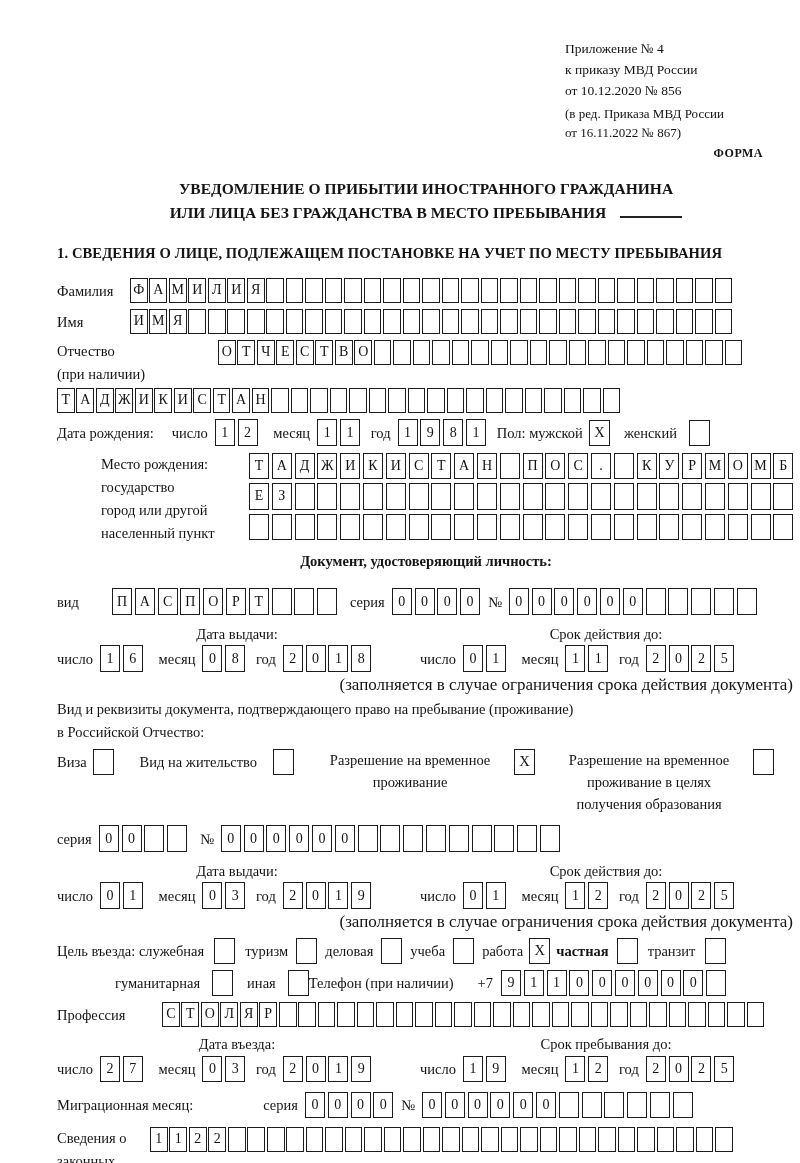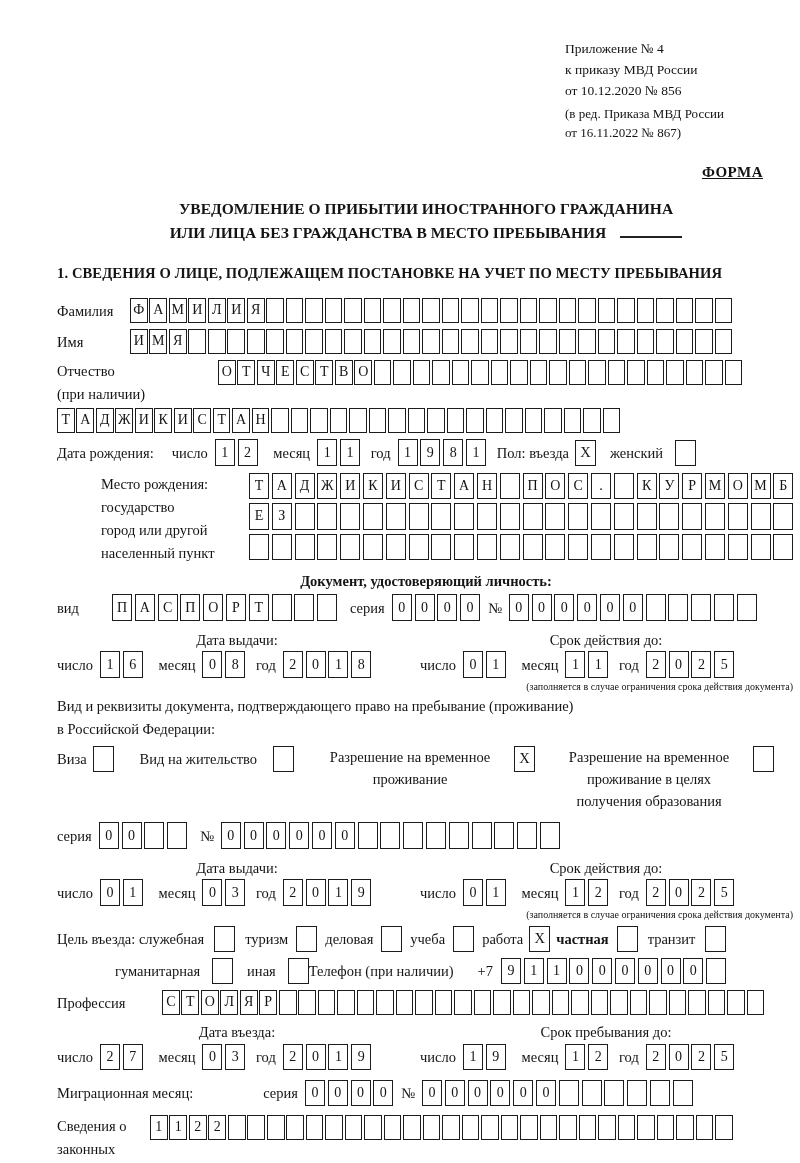--- a/index.html
+++ b/index.html
@@ -5,21 +5,21 @@
   html,body{margin:0;padding:0;background:#fff;}
   .page{
     position:relative;width:800px;height:1163px;box-sizing:border-box;
     background:#fff;color:#141414;
     font-family:"Liberation Serif","DejaVu Serif",serif;
     font-size:14.5px;overflow:hidden;
     padding:38px 5px 0 57px;
   }
   .annex{margin-left:508px;font-size:13.5px;line-height:21px;white-space:pre-line;}
   .annex-ed{margin-left:508px;font-size:13px;line-height:19px;white-space:pre-line;margin-top:3px;}
-  .forma{font-weight:bold;font-size:15px;text-align:right;padding-right:32px;margin-top:22px;letter-spacing:.5px;text-decoration:underline;}
+  .forma{font-weight:bold;font-size:12px;text-align:right;padding-right:32px;margin-top:4px;letter-spacing:.5px;}
   .title{font-weight:bold;font-size:15.5px;text-align:center;margin-top:16px;line-height:24px;}
   .title-l2{font-weight:bold;font-size:15.5px;text-align:center;line-height:24px;}
   .t-underline{display:inline-block;width:62px;border-bottom:2px solid #222;vertical-align:baseline;margin-left:14px;}
   .sect{font-weight:bold;font-size:14.6px;margin-top:20px;letter-spacing:.1px;}
   .row{display:flex;align-items:flex-start;margin-top:5px;}
   .lbl{line-height:26px;flex:none;}
   .lbl-ml{white-space:pre-line;line-height:23px;}
   .cells{display:flex;flex-wrap:nowrap;flex:none;}
   .cell{
     display:inline-flex;align-items:center;justify-content:center;
@@ -34,21 +34,21 @@
     font-size:14.5px;
   }
   .dg{display:flex;align-items:center;}
   .dg .lbl{line-height:28px;}
   .dg .cells{margin:0 0 0 7px;}
   .dg .mlbl{margin-left:13px;}
   .dt-titles{display:flex;margin-top:10px;}
   .dt-titles .t1{width:360px;text-align:center;}
   .dt-titles .t2{flex:1;text-align:center;}
   .dt-row{display:flex;justify-content:space-between;margin-top:2px;}
-  .foot-r{font-size:10px;text-align:right;margin-top:2px;padding-right:2px;}
+  .foot-r{font-size:17px;text-align:right;margin-top:2px;padding-right:2px;}
   .center-bold{font-weight:bold;text-align:center;margin-top:8px;font-size:14.5px;}
   .permit-lbl{text-align:center;line-height:22px;white-space:pre-line;}
 </style>
 </head>
 <body>
 
 <div class="page">
 
   <div class="annex">Приложение № 4
 к приказу МВД России
@@ -216,21 +216,21 @@
         <span class="cell">1</span>
         <span class="cell">1</span>
       </span>
     <span class="lbl" style="margin-left:8px;">год</span>
     <span class="cells cells-b">
         <span class="cell">1</span>
         <span class="cell">9</span>
         <span class="cell">8</span>
         <span class="cell">1</span>
       </span>
-    <span class="lbl" style="margin-left:8px;">Пол: въезда</span>
+    <span class="lbl" style="margin-left:8px;">Пол: мужской</span>
     <span class="cb" style="margin-left:6px;">X</span>
     <span class="lbl" style="margin-left:14px;">женский</span>
     <span class="cb" style="margin-left:12px;"></span>
   </div>
 
   <div class="row" style="margin-top:6px;margin-left:44px;">
     <span class="lbl lbl-ml" style="width:148px;">Место рождения:
 государство
 город или другой
 населенный пункт</span>
@@ -311,21 +311,21 @@
           <span class="cell"></span>
           <span class="cell"></span>
           <span class="cell"></span>
           <span class="cell"></span>
         </div>
     </div>
   </div>
 
   <div class="center-bold">Документ, удостоверяющий личность:</div>
 
-  <div class="row dg" style="margin-top:4px;">
+  <div class="row dg" style="margin-top:18px;">
     <span class="lbl" style="width:55px;">вид</span>
     <span class="cells cells-b" style="margin-left:0;">
         <span class="cell">П</span>
         <span class="cell">А</span>
         <span class="cell">С</span>
         <span class="cell">П</span>
         <span class="cell">О</span>
         <span class="cell">Р</span>
         <span class="cell">Т</span>
         <span class="cell"></span>
@@ -395,21 +395,21 @@
           <span class="cell">2</span>
           <span class="cell">0</span>
           <span class="cell">2</span>
           <span class="cell">5</span>
         </span>
     </div>
   </div>
   <div class="foot-r">(заполняется в случае ограничения срока действия документа)</div>
 
   <div style="margin-top:6px;">Вид и реквизиты документа, подтверждающего право на пребывание (проживание)</div>
-  <div style="margin-top:6px;">в Российской Федерации:</div>
+  <div style="margin-top:6px;">в Российской Отчество:</div>
 
   <div class="row" style="margin-top:8px;">
     <span class="lbl">Виза</span>
     <span class="cb" style="margin-left:6px;"></span>
     <span class="lbl" style="margin-left:26px;">Вид на жительство</span>
     <span class="cb" style="margin-left:16px;"></span>
     <span class="permit-lbl" style="margin-left:22px;width:188px;">Разрешение на временное
 проживание</span>
     <span class="cb" style="margin-left:10px;">X</span>
     <span class="permit-lbl" style="margin-left:20px;width:188px;">Разрешение на временное

